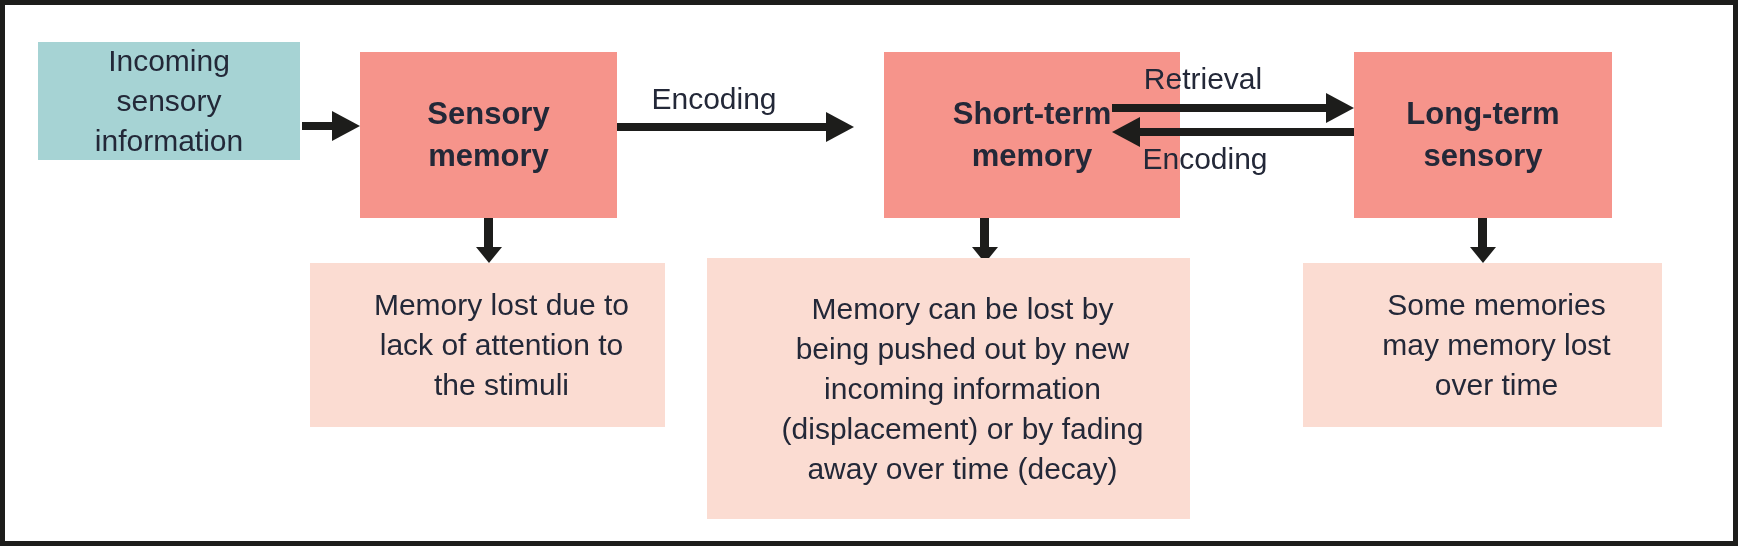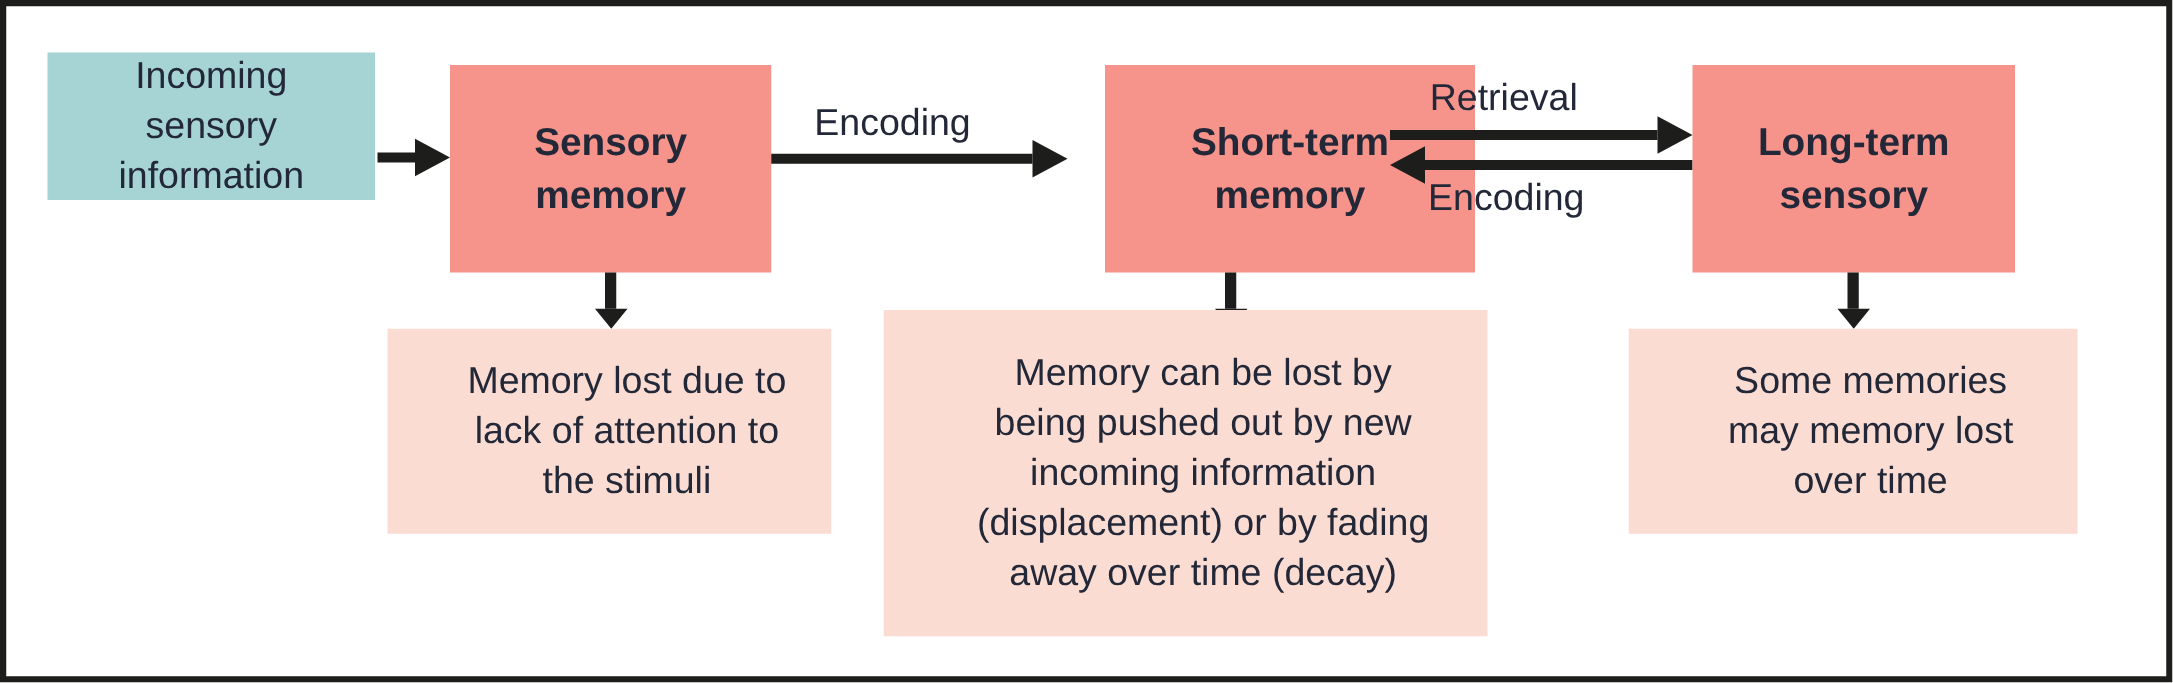--- a/index.html
+++ b/index.html
@@ -58,21 +58,21 @@
   #box-short-term{left:884px;top:52px;width:296px;height:166px;}
   #arrow-encoding{left:1112px;top:104px;width:214px;}
   #label-encoding{left:1203px;top:62px;}
   #arrow-retrieval{left:1140px;top:128px;width:214px;}
   #label-retrieval{left:1205px;top:142px;}
   #box-long-term{left:1354px;top:52px;width:258px;height:166px;}
   #varrow-sensory{left:484px;top:218px;height:29px;}
   #varrow-short-term{left:980px;top:218px;height:29px;}
   #varrow-long-term{left:1478px;top:218px;height:29px;}
   #note-sensory{left:310px;top:263px;width:355px;height:164px;}
-  #note-short-term{left:707px;top:248px;width:483px;height:261px;}
+  #note-short-term{left:707px;top:258px;width:483px;height:261px;}
   #note-long-term{left:1303px;top:263px;width:359px;height:164px;}
 </style>
 </head>
 <body>
 
 <div class="frame"></div>
 
 <div id="box-incoming" class="node teal">Incoming
 sensory
 information</div>

